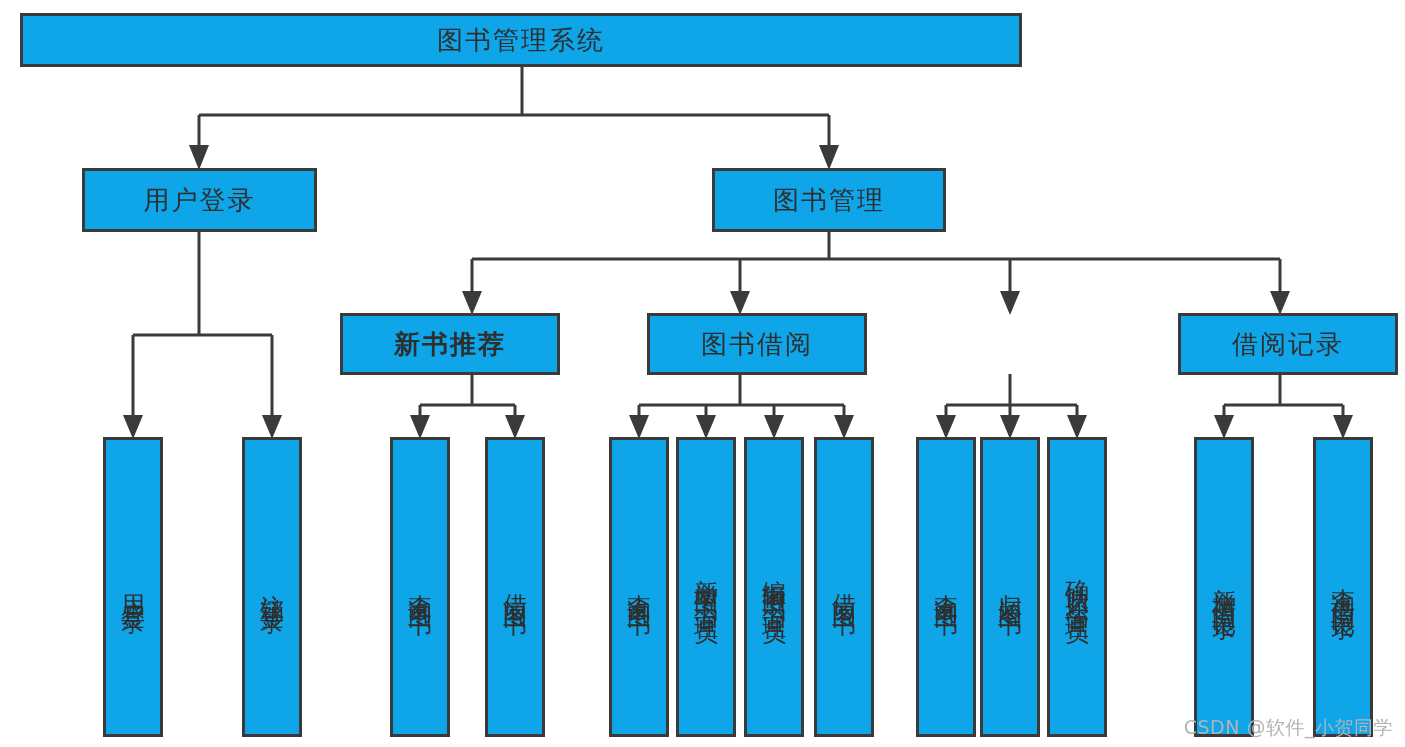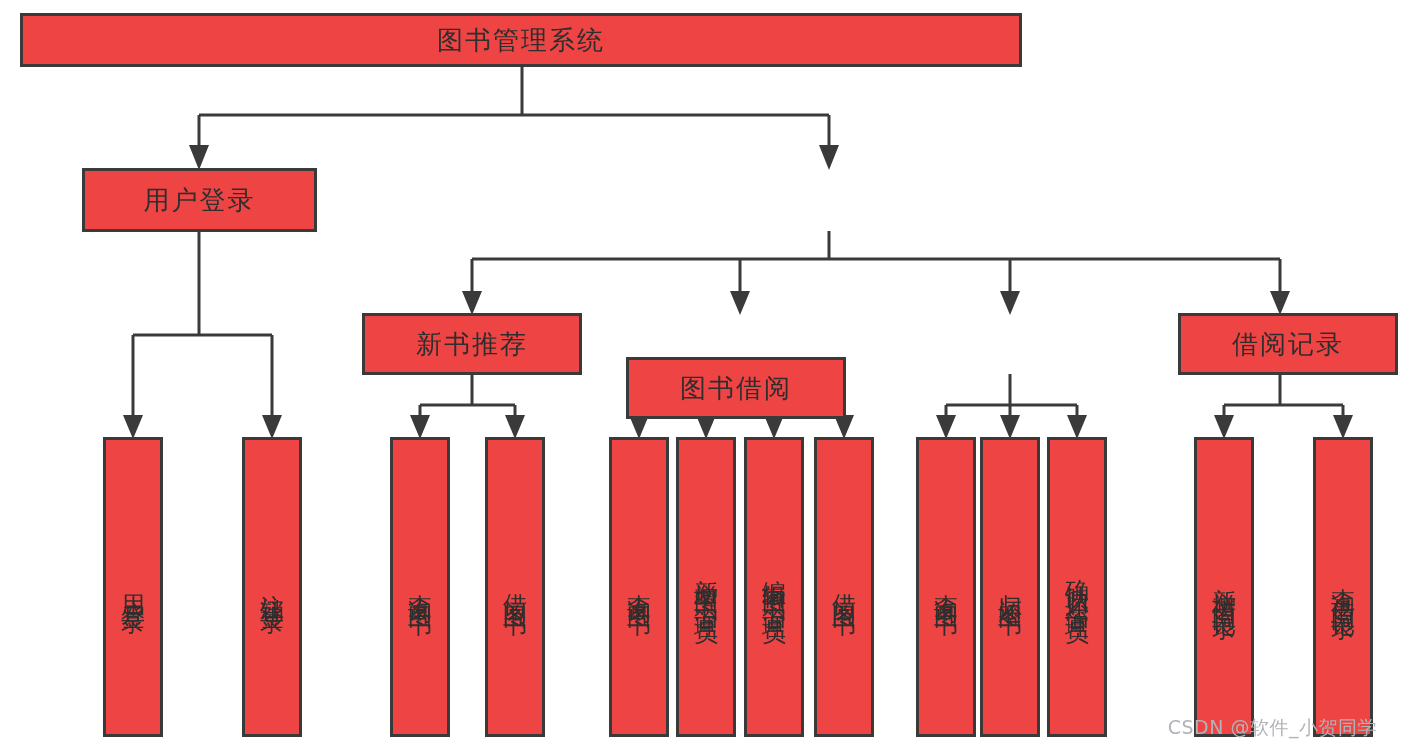--- a/index.html
+++ b/index.html
@@ -2,35 +2,35 @@
 <html><head>
 <meta charset="utf-8">
 <style>
   html,body{margin:0;padding:0;background:#ffffff;}
   .stage{
     position:relative;width:1405px;height:747px;background:#ffffff;overflow:hidden;
     font-family:"DejaVu Sans","Liberation Sans",sans-serif;color:#2e2e2e;
   }
   .wires{position:absolute;left:0;top:0;}
   .box{
-    position:absolute;box-sizing:border-box;background:#ef4444;
+    position:absolute;box-sizing:border-box;background:#0ea5e9;
     border:3px solid #3a3a3a;display:flex;align-items:center;justify-content:center;
     color:#2e2e2e;
   }
   .hbox{font-size:26px;letter-spacing:2px;white-space:nowrap;}
   .root{left:20px;top:13px;width:1002px;height:54px;}
   .lvl2{top:168px;height:64px;}
   .lvl3{top:313px;height:62px;width:220px;}
   .leaf{
     top:437px;width:60px;height:300px;
     writing-mode:vertical-rl;text-orientation:mixed;
     font-size:24px;letter-spacing:6px;line-height:1;white-space:nowrap;
   }
   .watermark{
-    position:absolute;right:28px;bottom:6px;
+    position:absolute;right:12px;bottom:6px;
     font-size:19px;letter-spacing:0.5px;color:#b0b3b7;white-space:nowrap;
   }
 </style>
 </head>
 <body>
 
 <div class="stage">
 
   <svg class="wires" width="1405" height="747" viewBox="0 0 1405 747">
     <g stroke="#3a3a3a" stroke-width="3" fill="none">
@@ -101,23 +101,24 @@
       <path d="M1000 415 L1020 415 L1010 439 Z"></path>
       <path d="M1067 415 L1087 415 L1077 439 Z"></path>
       <path d="M1214 415 L1234 415 L1224 439 Z"></path>
       <path d="M1333 415 L1353 415 L1343 439 Z"></path>
     </g>
   </svg>
 
   <div class="box hbox root">图书管理系统</div>
 
   <div class="box hbox lvl2" style="left:82px;width:235px;">用户登录</div>
+  <div class="box hbox lvl2" style="left:712px;width:234px;">图书管理</div>
 
-  <div class="box hbox lvl3" style="left:362px;">新书推荐</div>
-  <div class="box hbox lvl3" style="left:626px;margin-top:44px;">图书借阅</div>
+  <div class="box hbox lvl3" style="left:340px;font-weight:bold;">新书推荐</div>
+  <div class="box hbox lvl3" style="left:647px;">图书借阅</div>
   <div class="box hbox lvl3" style="left:1170px;margin-left:8px;">借阅记录</div>
 
   <div class="box leaf" style="left:103px;">用户登录</div>
   <div class="box leaf" style="left:242px;">注销登录</div>
 
   <div class="box leaf" style="left:390px;">查询图书</div>
   <div class="box leaf" style="left:485px;">借阅图书</div>
 
   <div class="box leaf" style="left:609px;">查询图书</div>
   <div class="box leaf" style="left:676px;">新增图书（管理员）</div>

